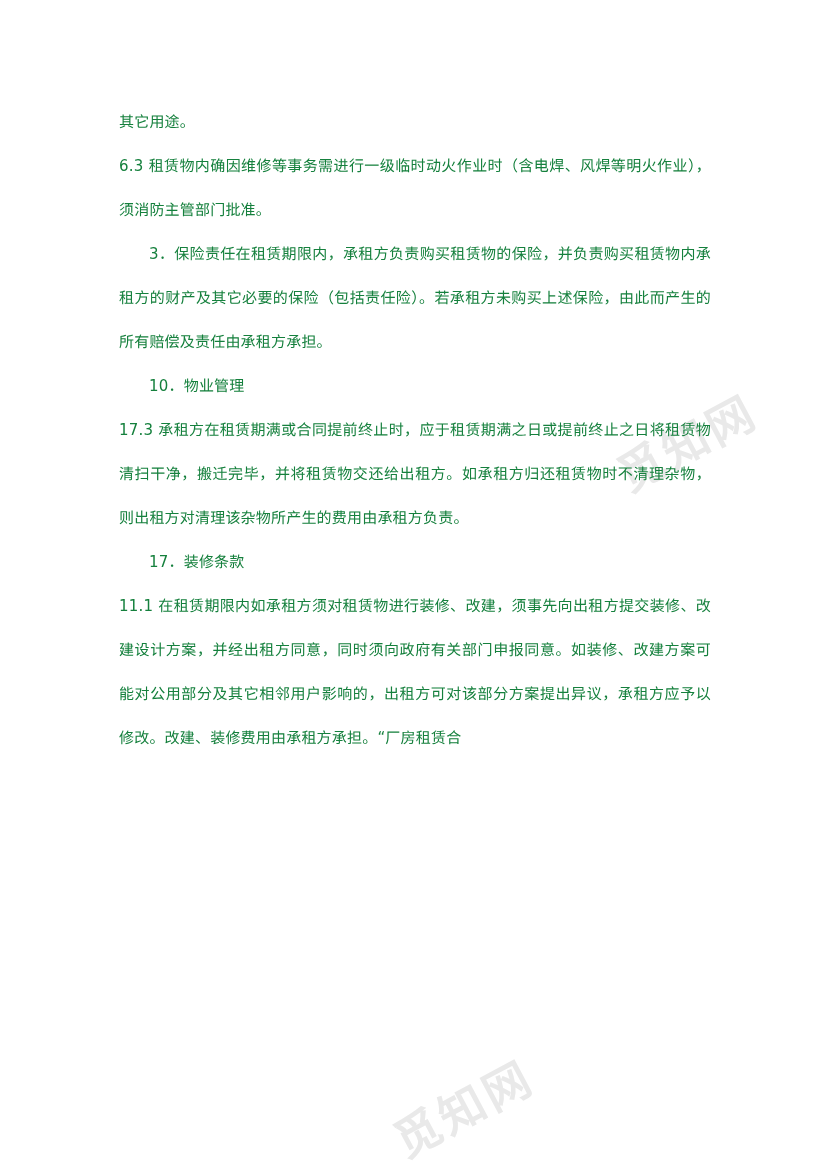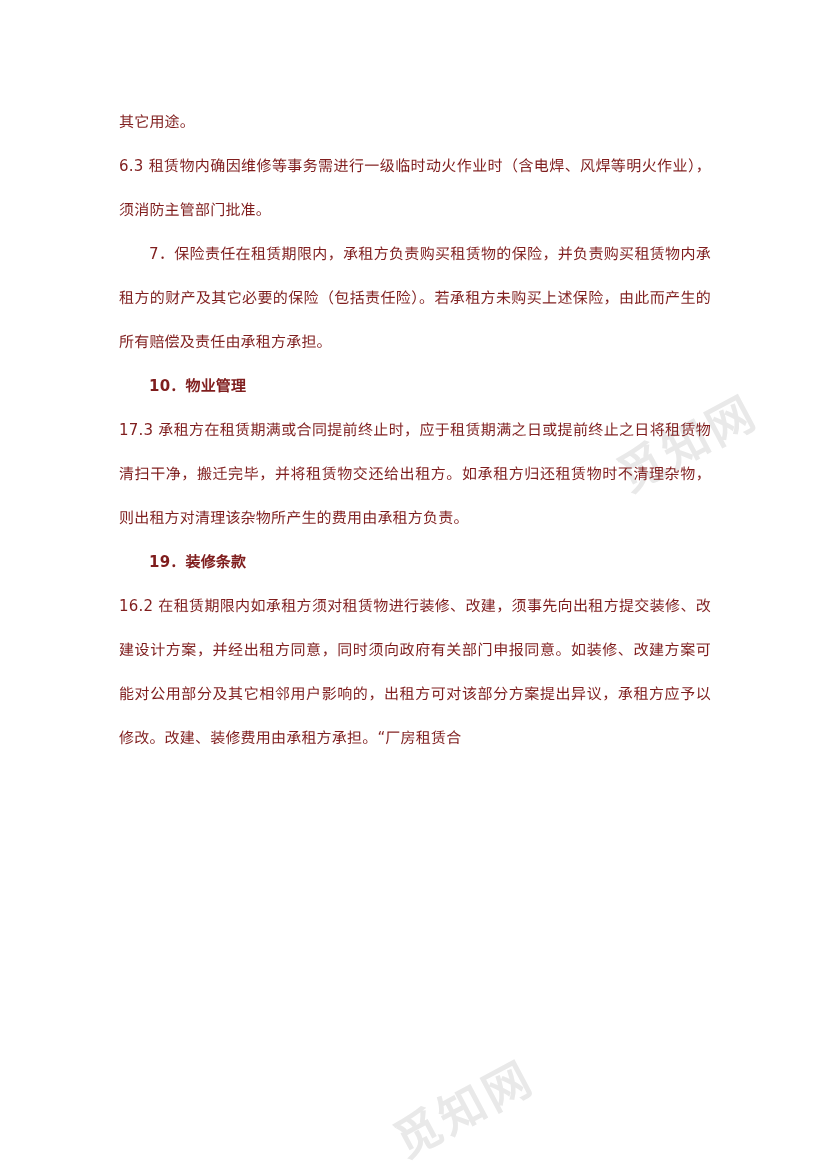--- a/index.html
+++ b/index.html
@@ -46,45 +46,44 @@
     position: absolute;
     left: 119px;
     top: 100px;
     width: 592px;
     z-index: 2;
   }
   p {
     margin: 0 0 0 0;
     font-size: 15px;
     line-height: 44px;
-    color: #7f1d1d;
+    color: #15803d;
     text-align: justify;
     text-justify: inter-ideograph;
     font-family: "DejaVu Sans", "Liberation Sans", sans-serif;
     letter-spacing: 0.2px;
   }
   p.indent {
     text-indent: 30px;
   }
   p.heading {
     text-indent: 30px;
-    font-weight: bold;
   }
 </style>
 </head>
 <body>
 
 <div class="page">
 
   <div class="watermark wm-1">觅知网</div>
   <div class="watermark wm-2">觅知网</div>
 
   <div class="content">
     <p>其它用途。</p>
     <p>6.3 租赁物内确因维修等事务需进行一级临时动火作业时（含电焊、风焊等明火作业），须消防主管部门批准。</p>
-    <p class="indent">7．保险责任在租赁期限内，承租方负责购买租赁物的保险，并负责购买租赁物内承租方的财产及其它必要的保险（包括责任险）。若承租方未购买上述保险，由此而产生的所有赔偿及责任由承租方承担。</p>
+    <p class="indent">3．保险责任在租赁期限内，承租方负责购买租赁物的保险，并负责购买租赁物内承租方的财产及其它必要的保险（包括责任险）。若承租方未购买上述保险，由此而产生的所有赔偿及责任由承租方承担。</p>
     <p class="heading">10．物业管理</p>
     <p>17.3 承租方在租赁期满或合同提前终止时，应于租赁期满之日或提前终止之日将租赁物清扫干净，搬迁完毕，并将租赁物交还给出租方。如承租方归还租赁物时不清理杂物，则出租方对清理该杂物所产生的费用由承租方负责。</p>
-    <p class="heading">19．装修条款</p>
-    <p>16.2 在租赁期限内如承租方须对租赁物进行装修、改建，须事先向出租方提交装修、改建设计方案，并经出租方同意，同时须向政府有关部门申报同意。如装修、改建方案可能对公用部分及其它相邻用户影响的，出租方可对该部分方案提出异议，承租方应予以修改。改建、装修费用由承租方承担。“厂房租赁合</p>
+    <p class="heading">17．装修条款</p>
+    <p>11.1 在租赁期限内如承租方须对租赁物进行装修、改建，须事先向出租方提交装修、改建设计方案，并经出租方同意，同时须向政府有关部门申报同意。如装修、改建方案可能对公用部分及其它相邻用户影响的，出租方可对该部分方案提出异议，承租方应予以修改。改建、装修费用由承租方承担。“厂房租赁合</p>
   </div>
 
 </div>
 
 </body></html>

